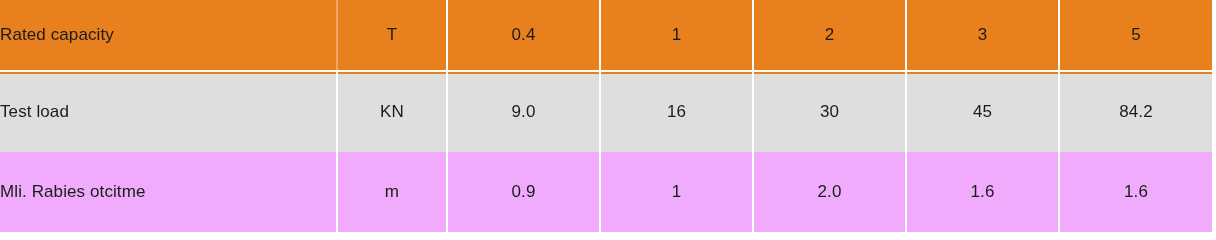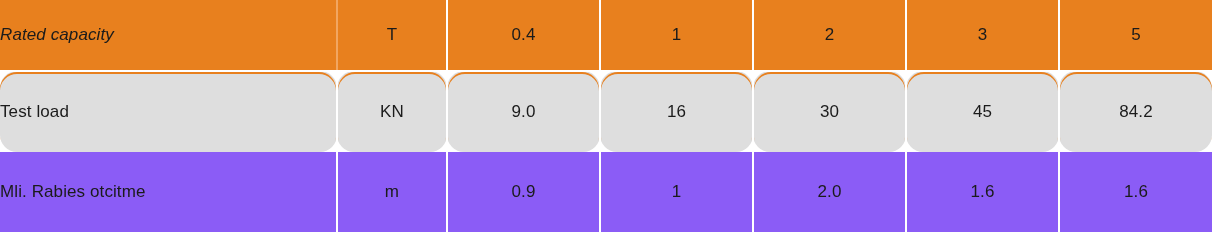--- a/index.html
+++ b/index.html
@@ -44,31 +44,29 @@
   .spec-table td:last-child { border-right: none; }
 
   
   .header-row td {
     background: #e8801e;
     color: #1b1b1b;
     border-bottom: 2px solid #ffffff;
   }
   .header-row td.cell-label {
     border-right: 2px solid #f2a661;
-    font-style: italic;
   }
 
   
   .row-light td { background: #dedede; }
-  .row-dark  td { background: #8b5cf6; }
+  .row-dark  td { background: #f0abfc; }
 
   
   .row-accent td {
     box-shadow: inset 0 2px 0 0 #e8801e;
-    border-radius: 17px;
   }
 
   .cell-label {
     text-align: left;
     padding-left: 10px;
   }
   .cell-unit,
   .cell-data {
     text-align: center;
   }

